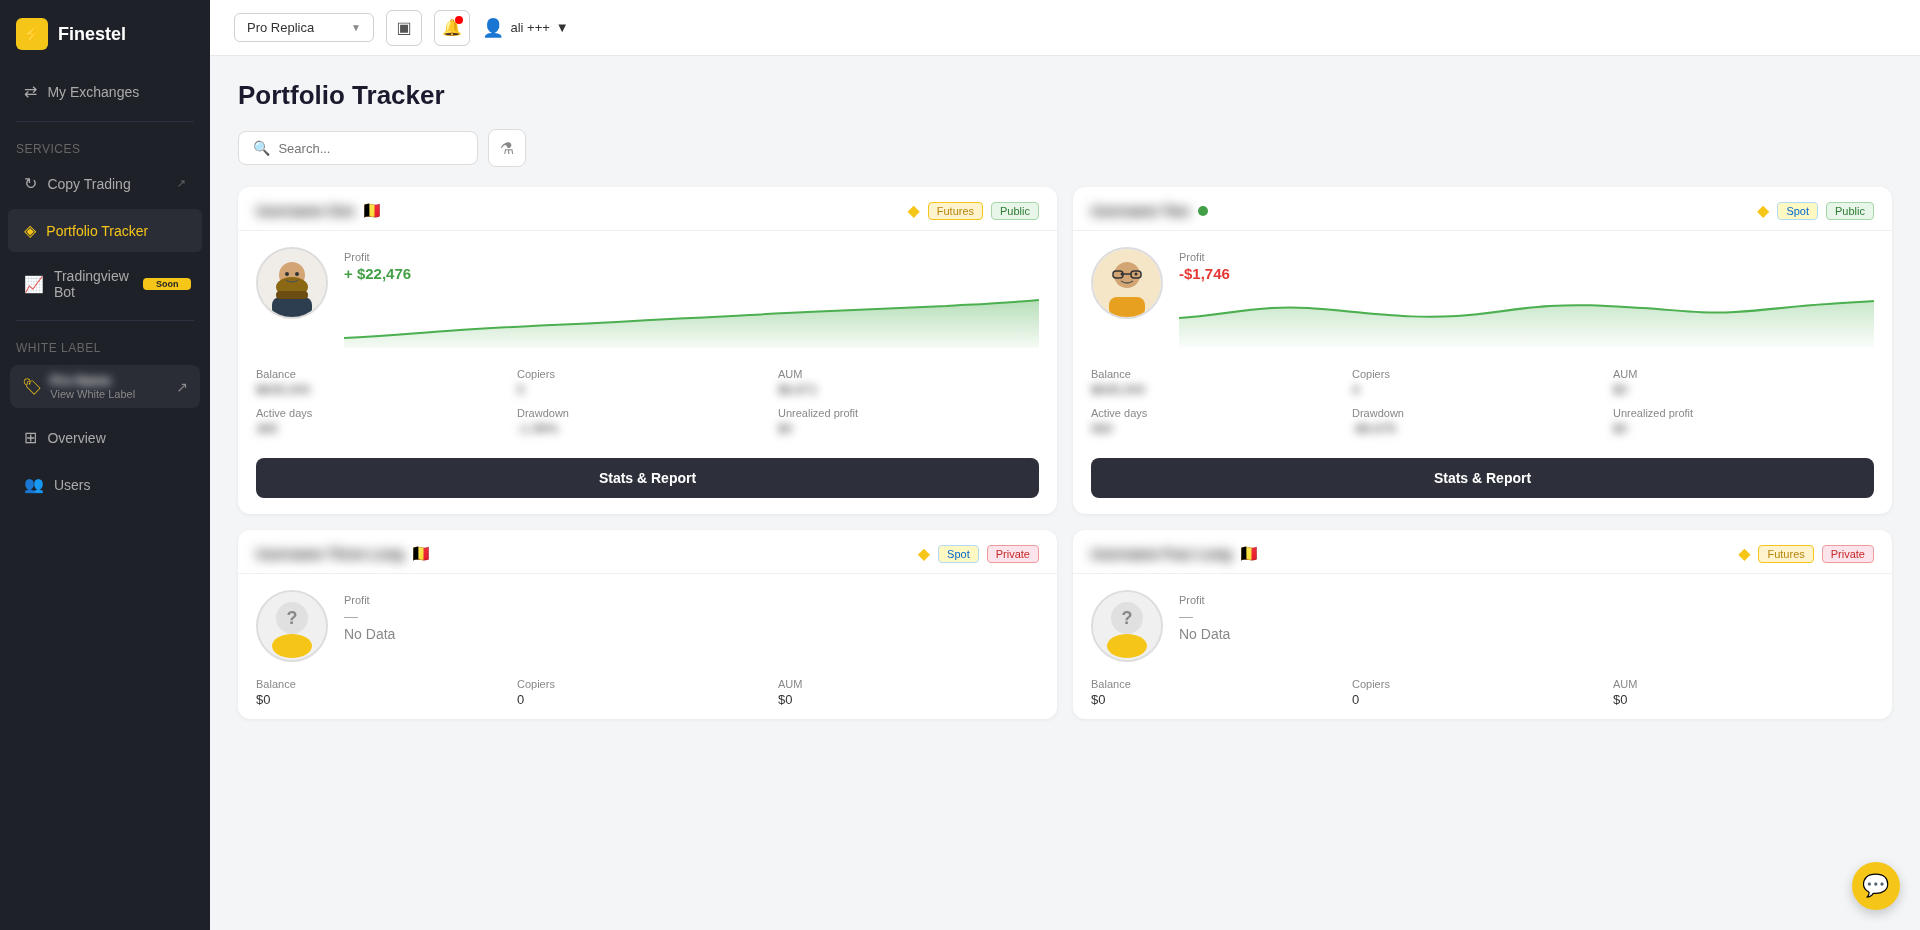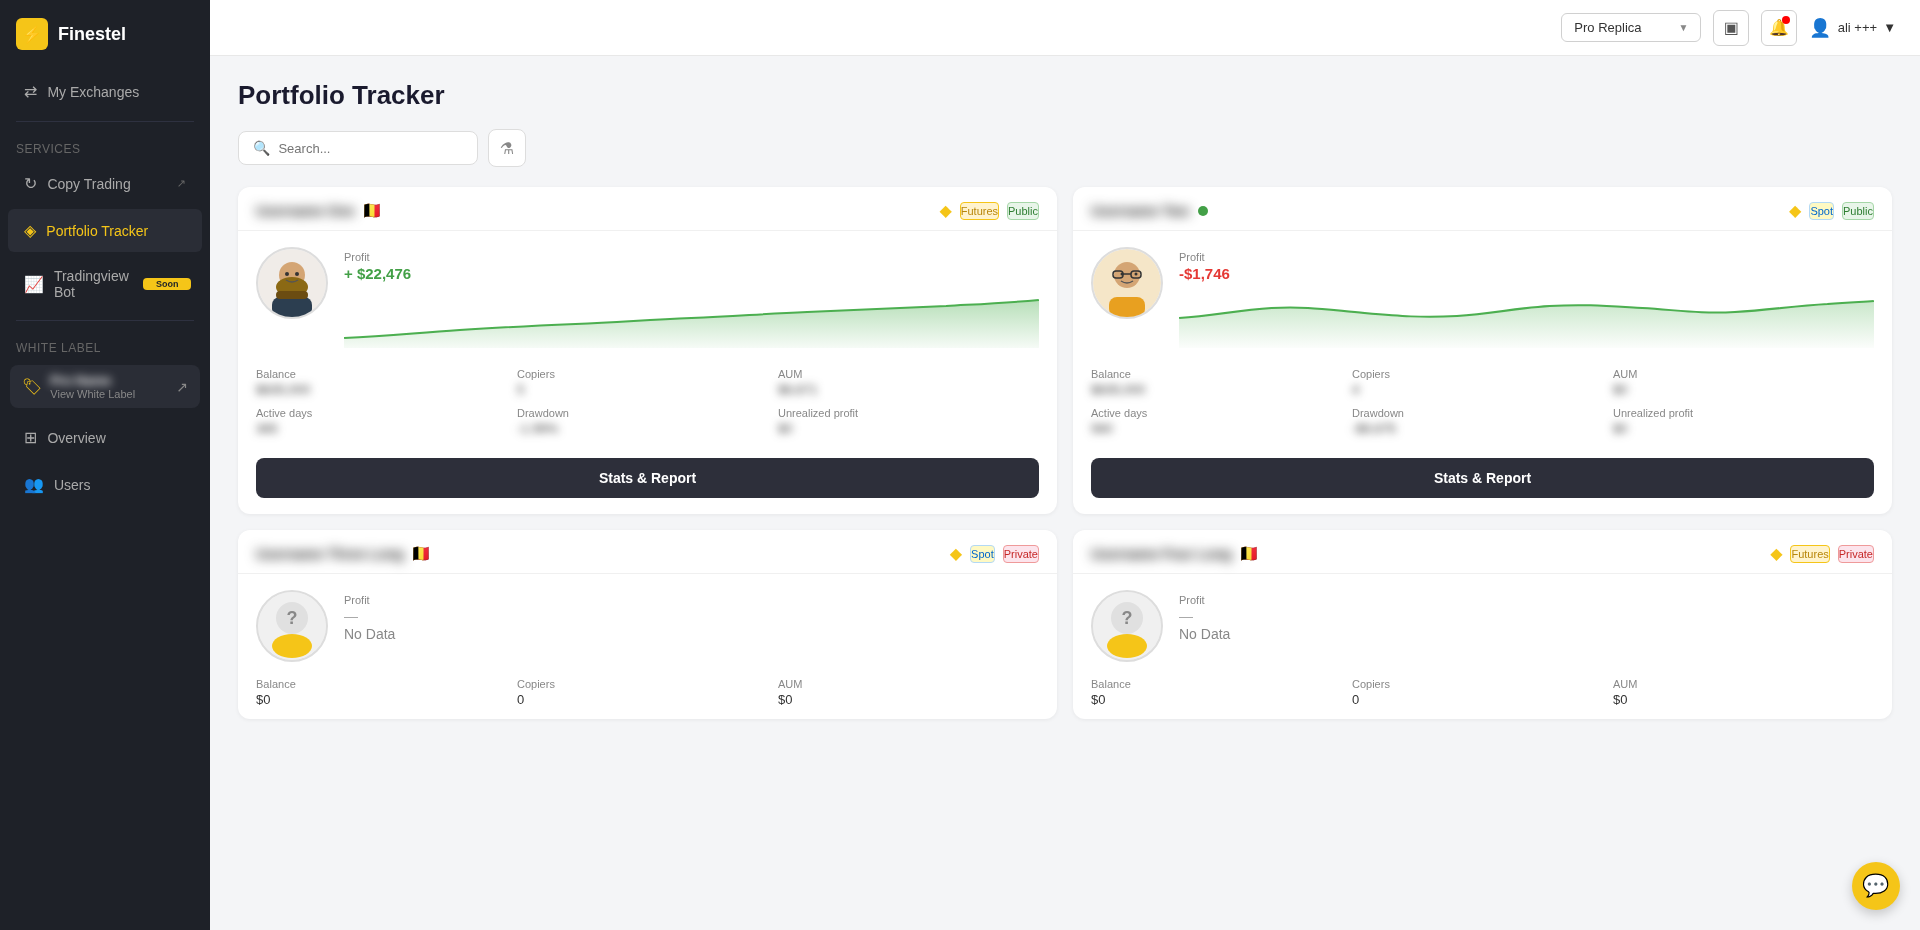--- a/index.html
+++ b/index.html
@@ -83,21 +83,20 @@
       display: flex;
       flex-direction: column;
       overflow: hidden;
     }
 
     
     .topbar {
       background: #fff;
       display: flex;
       align-items: center;
-      justify-content: flex-end;
       padding: 8px 24px;
       border-bottom: 1px solid #e8e8e8;
       gap: 12px;
       min-height: 56px;
     }
     .topbar-dropdown {
       background: #fff;
       border: 1px solid #d0d0d0;
       border-radius: 6px;
       padding: 6px 12px;
@@ -198,21 +197,21 @@
       filter: blur(6px);
     }
     .card-header-right {
       display: flex; align-items: center; gap: 8px;
     }
     .binance-icon {
       font-size: 16px; color: #f5c518;
     }
     .tag {
       font-size: 11px;
-      padding: 2px 0;
+      padding: 2px 8px;
       border-radius: 4px;
       font-weight: 500;
     }
     .tag-futures { background: #fff3cd; color: #b8860b; border: 1px solid #f5c518; }
     .tag-spot { background: #fef9c3; color: #0066cc; border: 1px solid #b3d9f5; }
     .tag-public { background: #e8f5e9; color: #2e7d32; border: 1px solid #a5d6a7; }
     .tag-private { background: #fce4ec; color: #c62828; border: 1px solid #ef9a9a; }
 
     .card-body {
       display: flex; align-items: flex-start;

